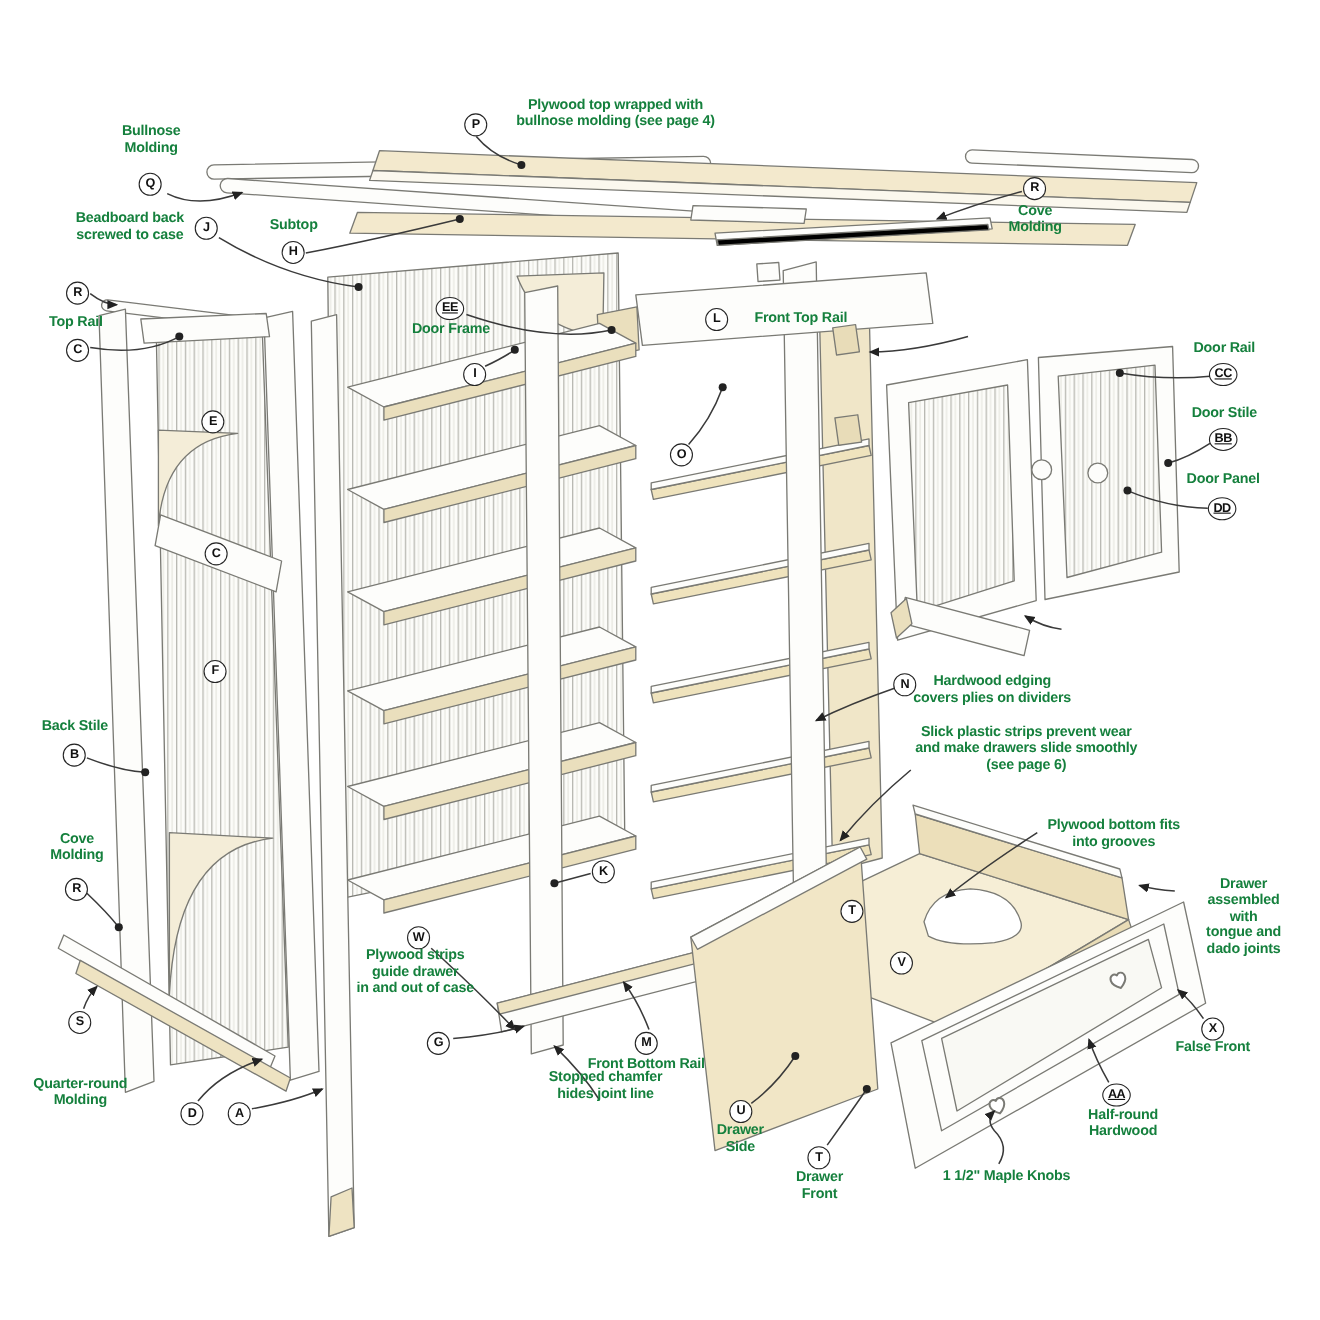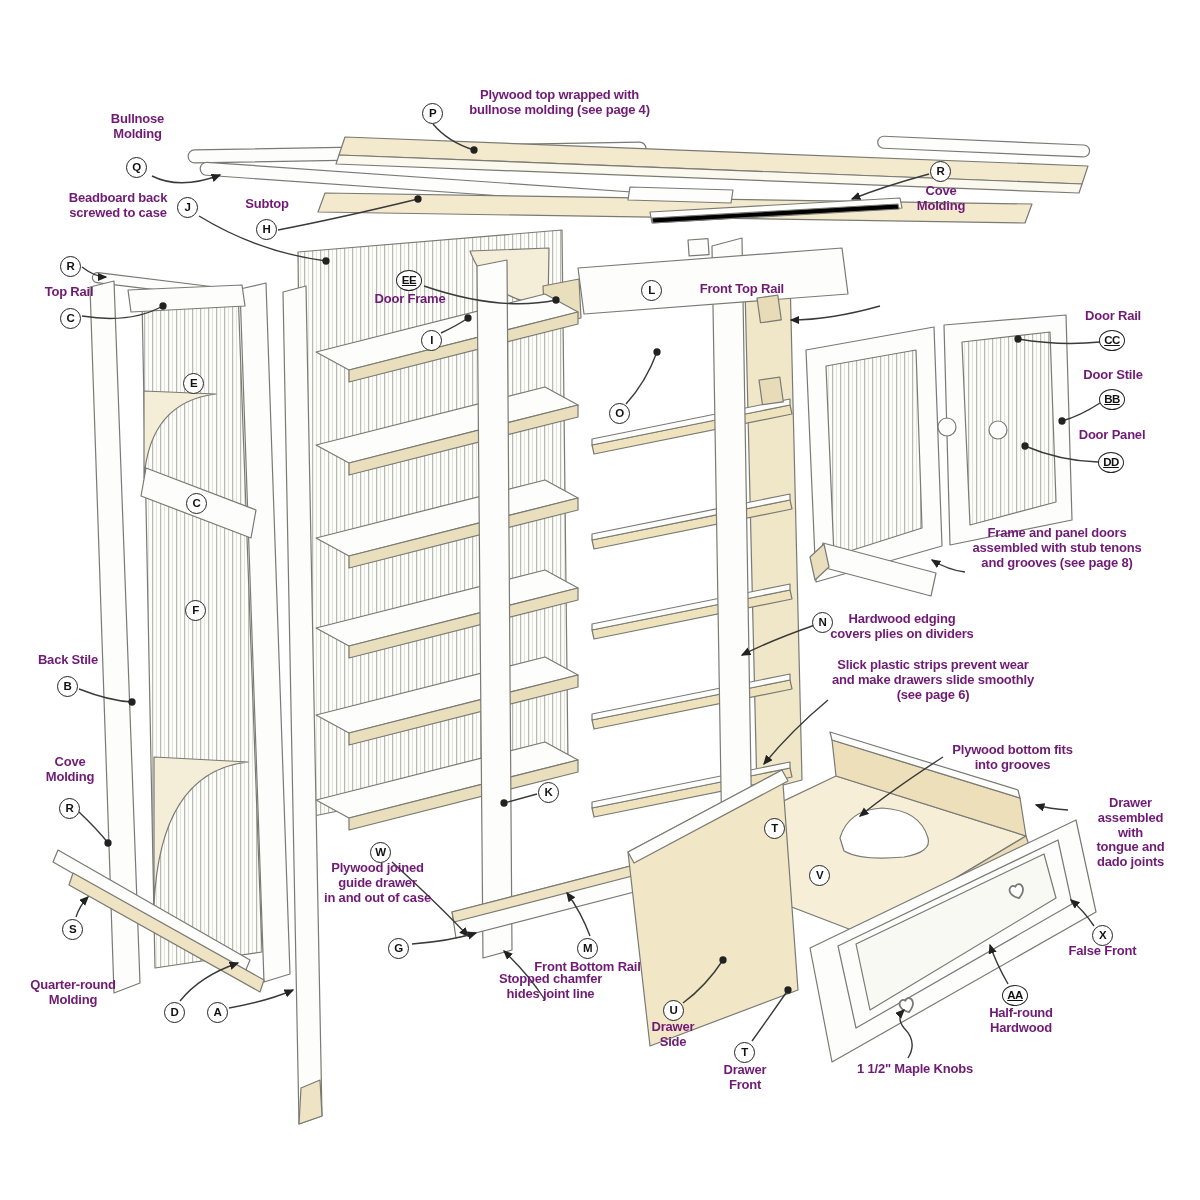--- a/index.html
+++ b/index.html
@@ -1,21 +1,21 @@
 <!DOCTYPE html>
 <html><head>
 <meta charset="utf-8">
 <style>
   html,body{margin:0;padding:0;background:#fff;}
   #stage{position:relative;width:1200px;height:1200px;background:#ffffff;overflow:hidden;
          font-family:"Liberation Sans",sans-serif;}
   #art{position:absolute;left:0;top:0;}
-  .lbl{position:absolute;font-weight:bold;font-size:13px;line-height:1.14;color:#701a75;
+  .lbl{position:absolute;font-weight:bold;font-size:13px;line-height:1.14;color:#15803d;
        text-align:center;white-space:pre-line;letter-spacing:-0.2px;}
-  .lbl.left{text-align:right;}
+  .lbl.left{text-align:center;}
   .circ{position:absolute;width:21px;height:21px;box-sizing:border-box;border:1.7px solid #242424;
         border-radius:50%;background:#fff;font-weight:bold;font-size:11.5px;line-height:18px;
         text-align:center;color:#111;letter-spacing:-0.5px;}
   .circ.w{width:26px;text-decoration:underline;}
   svg .p{stroke:#7a7a74;stroke-width:1.2;stroke-linejoin:round;}
   svg .ld{fill:none;stroke:#3a3a3a;stroke-width:1.4;}
 </style>
 </head>
 <body>
 
@@ -251,23 +251,20 @@
 
   <div class="lbl" style="left:1068px;top:309px;width:90px">Door Rail</div>
   <div class="circ w" style="left:1099px;top:330px">CC</div>
 
   <div class="lbl" style="left:1066px;top:368px;width:94px">Door Stile</div>
   <div class="circ w" style="left:1099px;top:389px">BB</div>
 
   <div class="lbl" style="left:1062px;top:428px;width:100px">Door Panel</div>
   <div class="circ w" style="left:1098px;top:452px">DD</div>
 
-  <div class="lbl" style="left:948px;top:526px;width:218px">Frame and panel doors
-assembled with stub tenons
-and grooves (see page 8)</div>
 
   <div class="circ" style="left:812px;top:612px">N</div>
   <div class="lbl" style="left:822px;top:612px;width:160px">Hardwood edging
 covers plies on dividers</div>
 
   <div class="lbl" style="left:818px;top:658px;width:230px">Slick plastic strips prevent wear
 and make drawers slide smoothly
 (see page 6)</div>
 
   <div class="lbl" style="left:940px;top:743px;width:145px">Plywood bottom fits
@@ -294,21 +291,21 @@
 
   <div class="circ" style="left:663px;top:1000px">U</div>
   <div class="lbl" style="left:633px;top:1020px;width:80px">Drawer
 Side</div>
 
   <div class="circ" style="left:764px;top:818px">T</div>
   <div class="circ" style="left:809px;top:865px">V</div>
   <div class="circ" style="left:538px;top:782px">K</div>
 
   <div class="circ" style="left:370px;top:842px">W</div>
-  <div class="lbl" style="left:305px;top:861px;width:145px">Plywood joined
+  <div class="lbl" style="left:305px;top:861px;width:145px">Plywood strips
 guide drawer
 in and out of case</div>
 
   <div class="circ" style="left:388px;top:938px">G</div>
 
   <div class="circ" style="left:577px;top:938px">M</div>
   <div class="lbl" style="left:520px;top:960px;width:135px">Front Bottom Rail</div>
 
   <div class="lbl" style="left:478px;top:972px;width:145px">Stopped chamfer
 hides joint line</div>

